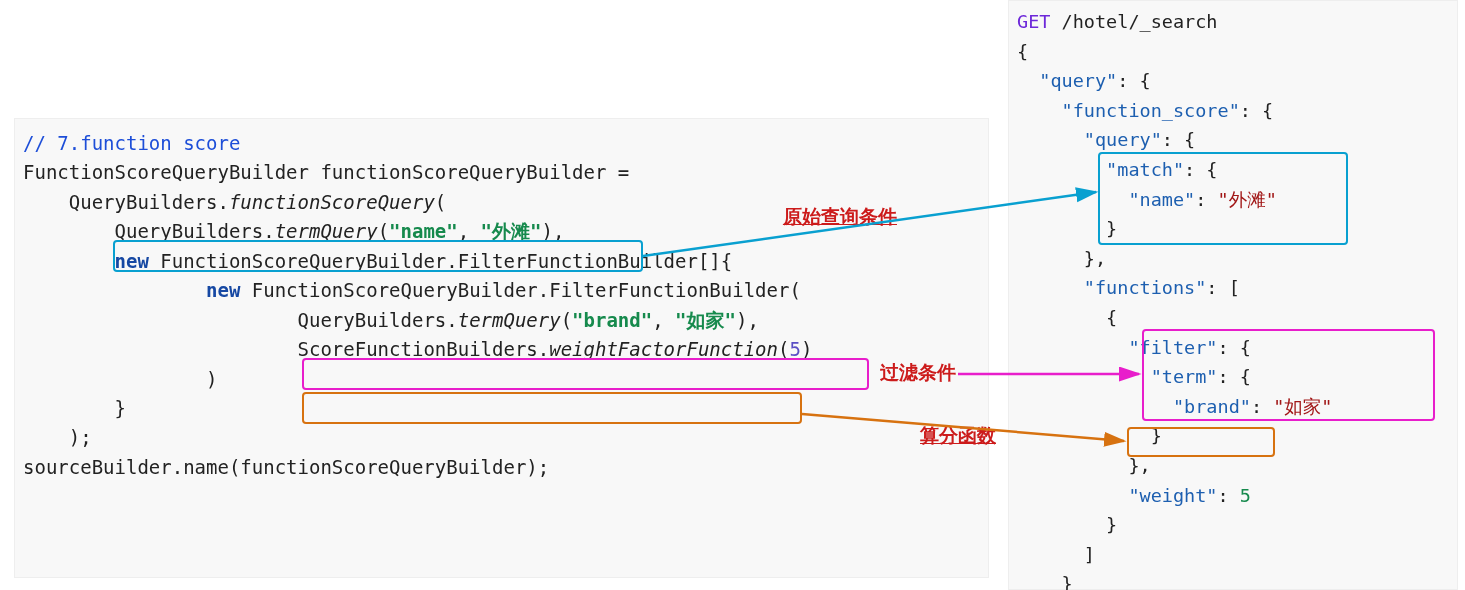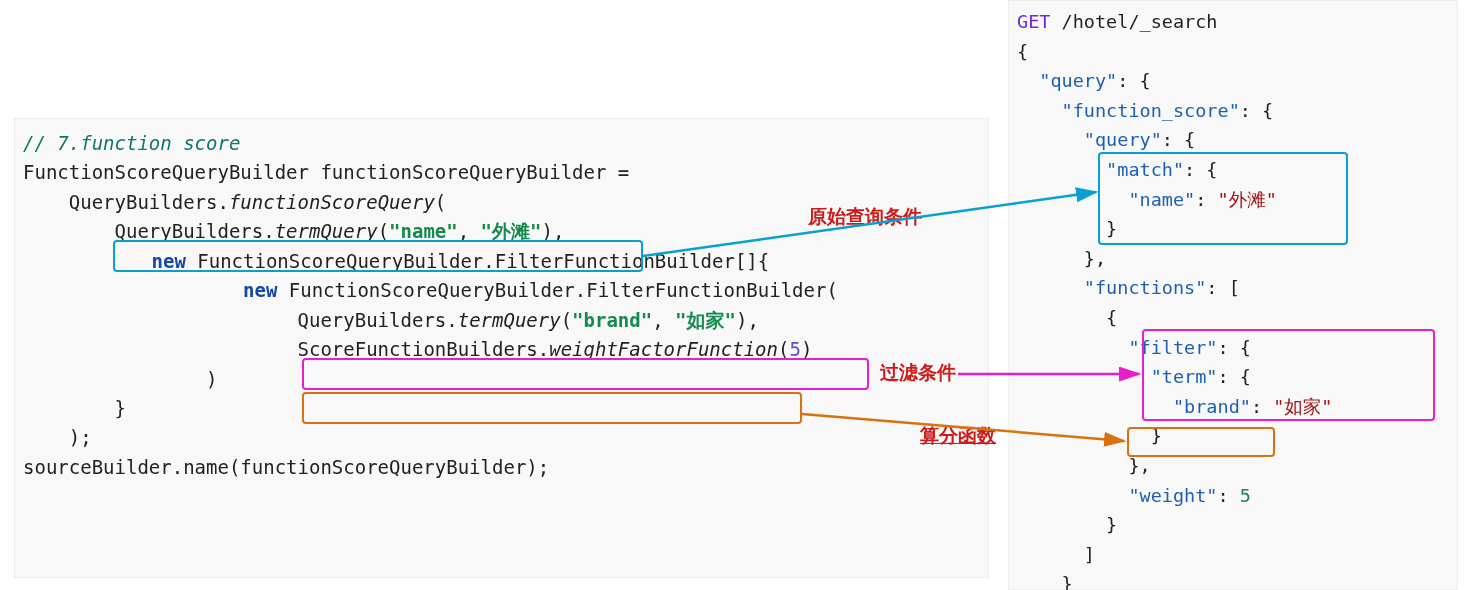--- a/index.html
+++ b/index.html
@@ -41,22 +41,22 @@
     box-sizing: border-box;
     padding: 6px 8px;
     font-size: 18.5px;
     line-height: 1.6;
   }
   pre {
     margin: 0;
     font-family: inherit;
     white-space: pre;
   }
-  .tok-comment { color: #0f766e; font-style: italic; }
-  .tok-kw      { color: #1648a3; font-weight: 600; padding-left: 37px; }
+  .tok-comment { color: #1d4ed8; }
+  .tok-kw      { color: #1648a3; font-weight: 600; }
   .tok-method  { font-style: italic; }
   .tok-strlit  { color: #168a4d; font-weight: 700; }
   .tok-num     { color: #5a4ec4; }
   .tok-jsonkey { color: #1d5fb0; }
   .tok-jsonstr { color: #a11616; }
   .tok-jsonnum { color: #168a4d; }
   .tok-red     { color: #6d28d9; }
 
   .annot {
     position: absolute;
@@ -132,21 +132,21 @@
   </div>
 
   <div class="hl hl-blue" style="left:113px; top:240px; width:530px; height:32px;"></div>
   <div class="hl hl-magenta" style="left:302px; top:358px; width:567px; height:32px;"></div>
   <div class="hl hl-orange" style="left:302px; top:392px; width:500px; height:32px;"></div>
 
   <div class="hl hl-blue" style="left:1098px; top:152px; width:250px; height:93px;"></div>
   <div class="hl hl-magenta" style="left:1142px; top:329px; width:293px; height:92px;"></div>
   <div class="hl hl-orange" style="left:1127px; top:427px; width:148px; height:30px;"></div>
 
-  <div class="annot" style="left:808px; top:202px;">原始查询条件</div>
+  <div class="annot" style="left:783px; top:202px;text-decoration:underline;">原始查询条件</div>
   <div class="annot" style="left:880px; top:358px;">过滤条件</div>
   <div class="annot" style="left:920px; top:421px;text-decoration:underline;">算分函数</div>
 
   <svg class="overlay">
     <defs>
       <marker id="ah-blue" markerWidth="10" markerHeight="10" refX="8" refY="3" orient="auto">
         <path d="M0,0 L9,3 L0,6 Z" fill="#09a0d0"></path>
       </marker>
       <marker id="ah-mag" markerWidth="10" markerHeight="10" refX="8" refY="3" orient="auto">
         <path d="M0,0 L9,3 L0,6 Z" fill="#e81ecb"></path>

